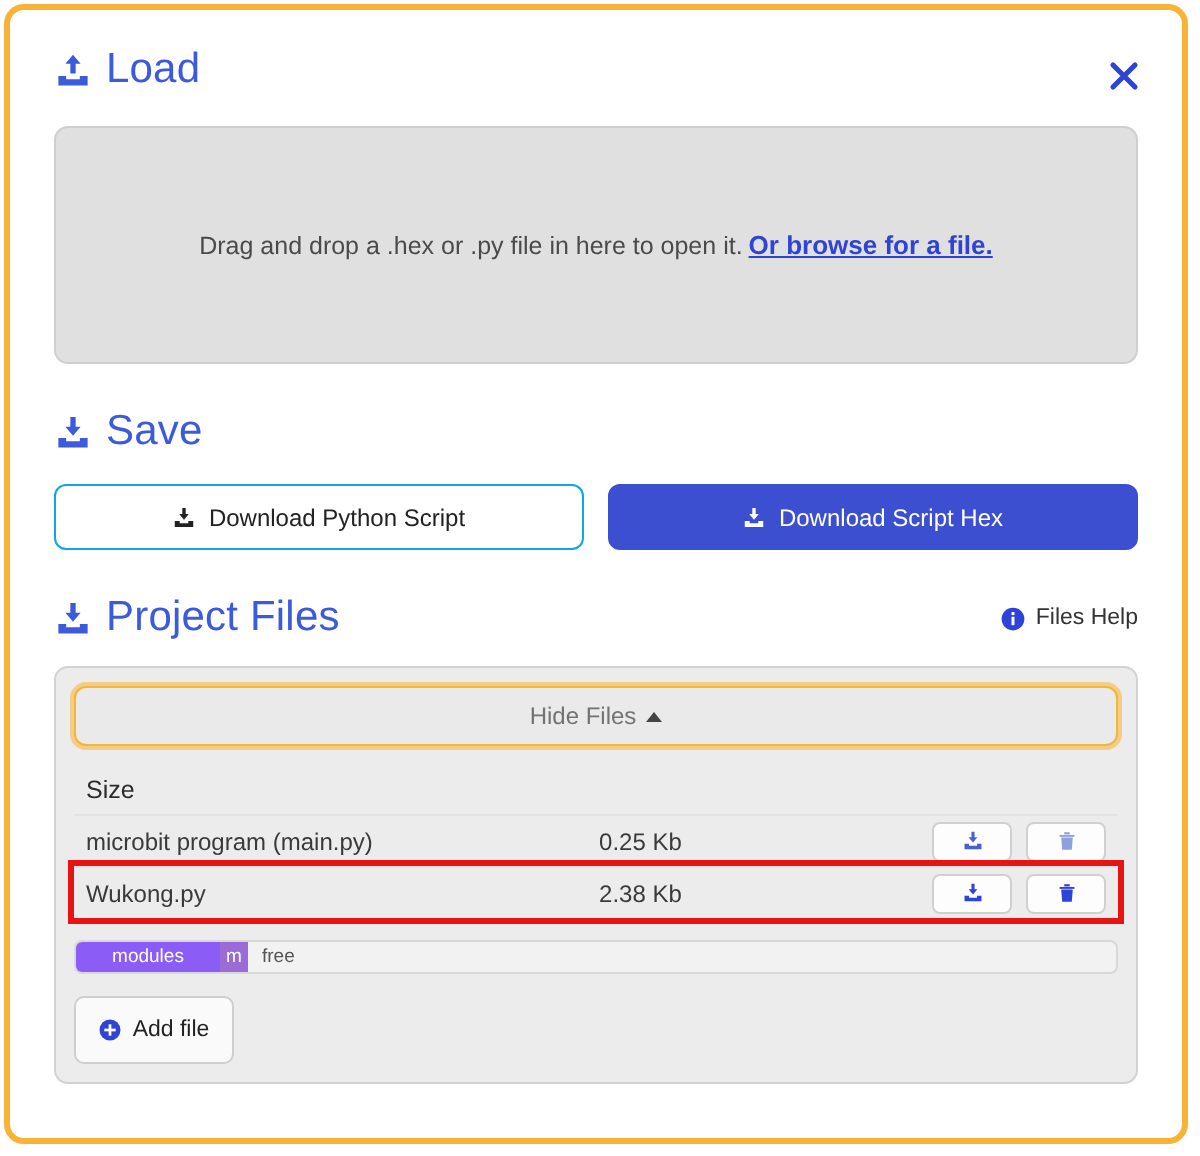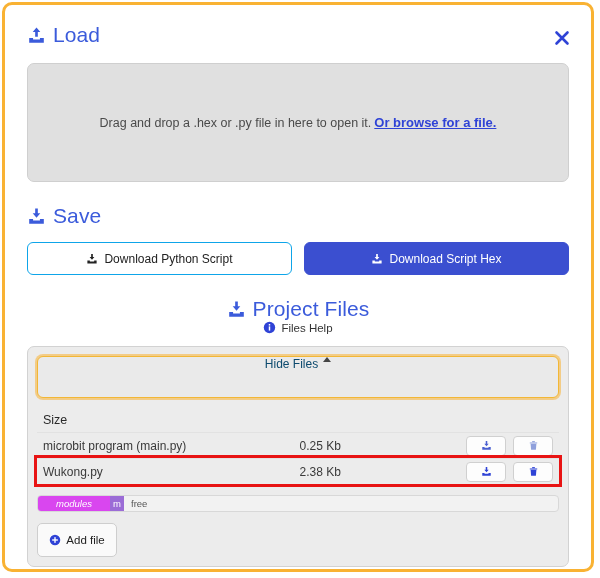--- a/index.html
+++ b/index.html
@@ -44,21 +44,20 @@
   .section-head .htext {
     font-size: 21px;
     font-weight: 400;
     letter-spacing: .1px;
     color: #3b5bdb;
   }
   .head-row {
     display: flex;
     align-items: center;
     justify-content: space-between;
-    flex-direction: column;
   }
 
   .ico { display: inline-flex; align-items: center; justify-content: center; }
 
   
   .close-btn {
     position: absolute;
     right: 18px;
     top: 22px;
     width: 22px;
@@ -138,30 +137,31 @@
   .files-panel {
     margin-top: 12px;
     background: #ececec;
     border: 1px solid #d2d2d2;
     border-radius: 7px;
     padding: 9px;
     box-sizing: border-box;
   }
 
   .hide-files {
-    height: 42px;
+    height: 30px;
     background: #eaeaea;
     border: 1px solid #f2b736;
     border-radius: 6px;
     box-shadow: 0 0 0 2px rgba(249,178,51,.55);
     display: flex;
+    align-items: center;
     justify-content: center;
     gap: 5px;
     font-size: 12px;
-    color: #0c4a6e;
+    color: #737373;
     cursor: pointer;
     box-sizing: border-box;
   }
   .caret-up {
     width: 0; height: 0;
     border-left: 4px solid transparent;
     border-right: 4px solid transparent;
     border-bottom: 5px solid #444;
   }
 
@@ -223,21 +223,21 @@
   }
   .seg {
     display: flex;
     align-items: center;
     justify-content: center;
     font-size: 9.5px;
     color: #ffffff;
     overflow: hidden;
     white-space: nowrap;
   }
-  .seg-modules { background: #d946ef; width: 72px; font-style: italic; }
+  .seg-modules { background: #8b5cf6; width: 72px; }
   .seg-main { background: #9b6cd6; width: 14px; }
   .seg-free {
     background: transparent;
     color: #555;
     padding-left: 7px;
     justify-content: flex-start;
     flex: 1;
   }
 
   .addfile {

